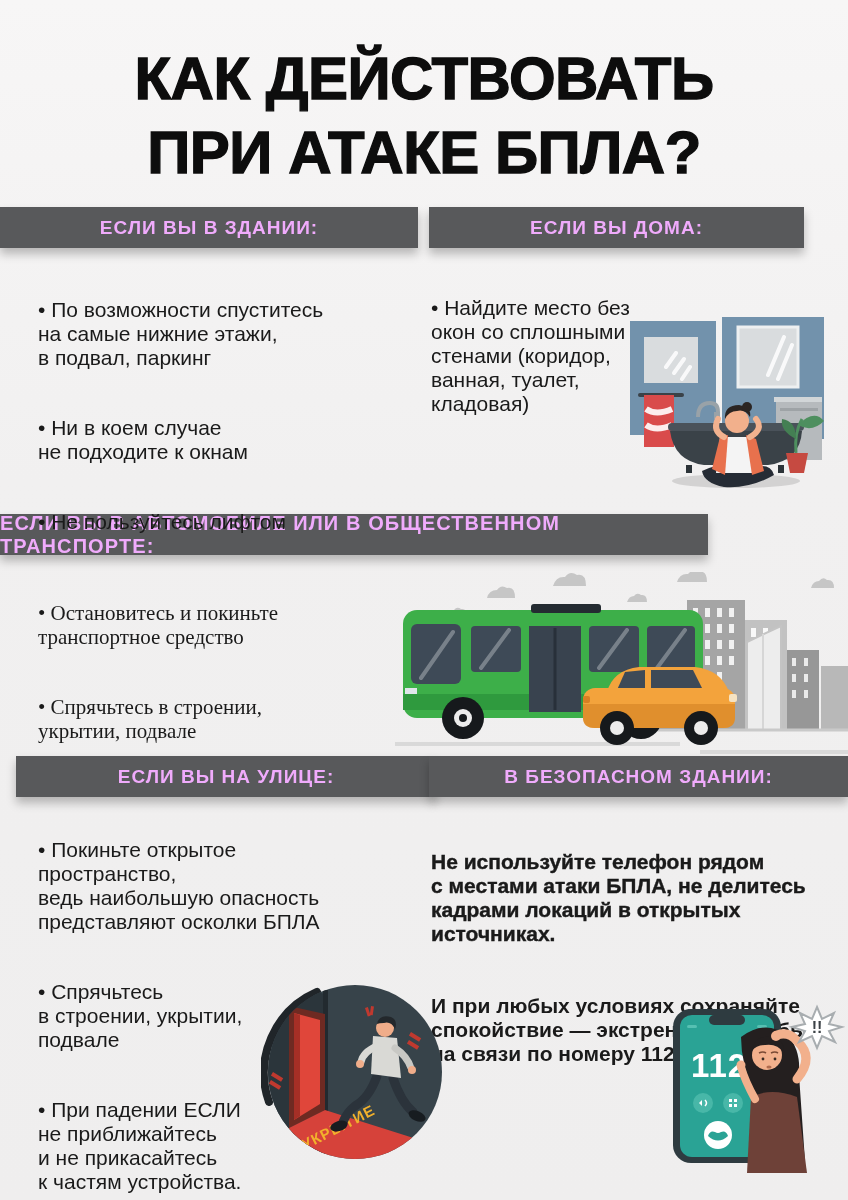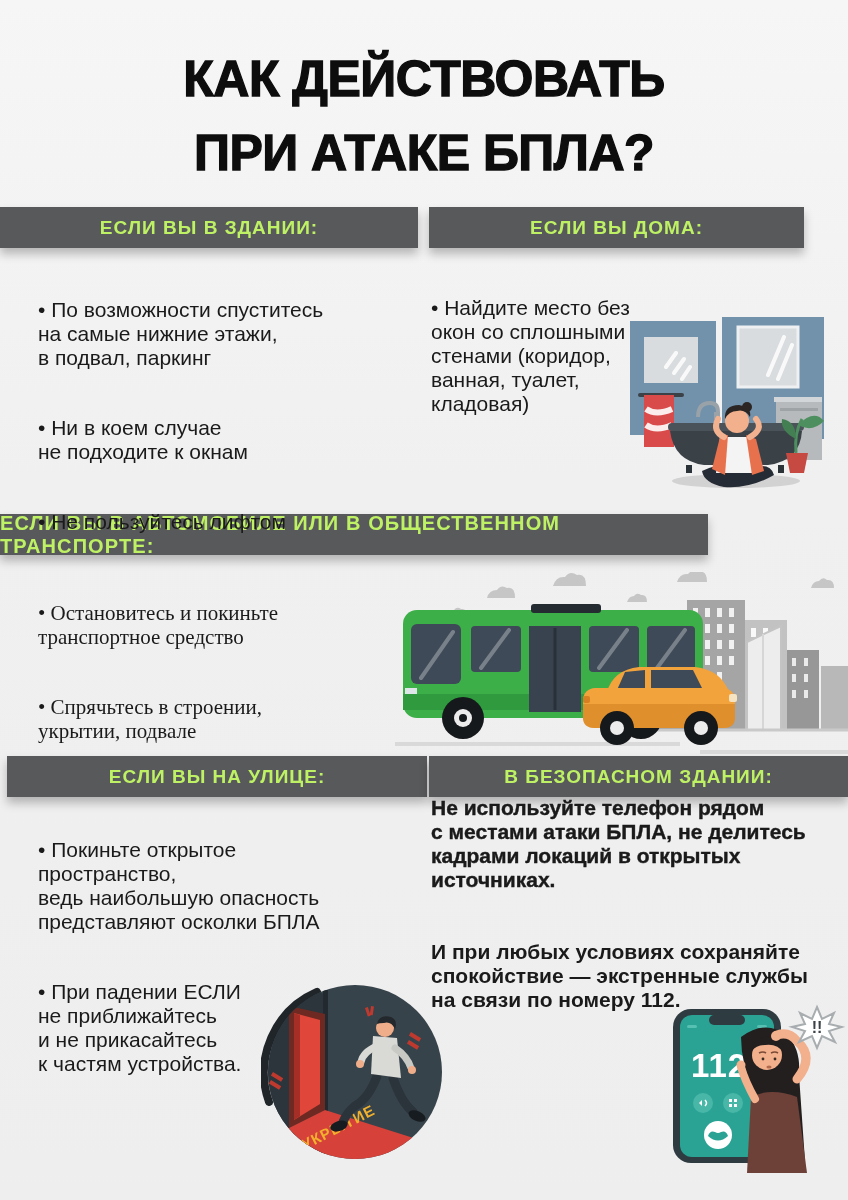--- a/index.html
+++ b/index.html
@@ -3,44 +3,44 @@
 <meta charset="utf-8">
 <style>
   html,body{margin:0;padding:0;background:#e5e4e4;}
   .poster{
     position:relative;width:848px;height:1200px;overflow:hidden;
     background:linear-gradient(180deg,#f7f6f6 0%,#f1f0f0 40%,#efeeee 100%);
     font-family:"Liberation Sans", sans-serif;
   }
   .title{
     position:absolute;top:42px;left:0;width:100%;text-align:center;
-    font-size:50px;line-height:74px;font-weight:800;color:#0d0d0d;
+    font-size:60px;line-height:74px;font-weight:800;color:#0d0d0d;
     letter-spacing:-0.5px;-webkit-text-stroke:1.3px #0d0d0d;
   }
   .bar{
-    position:absolute;height:41px;background:#58595b;color:#bef264;
+    position:absolute;height:41px;background:#58595b;color:#f0abfc;
     display:flex;align-items:center;justify-content:center;
     font-size:19px;font-weight:700;letter-spacing:1px;
     box-shadow:0 6px 9px rgba(0,0,0,0.25);
   }
   #bar-building{left:0;top:207px;width:418px;}
   #bar-home{left:429px;top:207px;width:375px;}
   #bar-transport{left:0;top:514px;width:708px;font-size:20px;letter-spacing:1.1px;}
-  #bar-street{left:7px;top:756px;width:420px;}
+  #bar-street{left:16px;top:756px;width:420px;}
   #bar-safe{left:429px;top:756px;width:419px;}
   .group{
     position:absolute;color:#1a1a1a;font-size:21px;line-height:24px;
     white-space:pre-line;
   }
   .group .b{margin-bottom:22px;}
   #g-building{left:38px;top:274px;width:370px;}
   #g-home{left:431px;top:272px;width:235px;}
   #g-transport{left:38px;top:577px;width:345px;font-family:Liberation Serif, serif;}
   #g-street{left:38px;top:814px;width:380px;}
-  #g-safe{left:431px;top:772px;width:405px;}
+  #g-safe{left:431px;top:826px;width:405px;}
   #g-safe .warning{font-weight:700;margin-bottom:24px;-webkit-text-stroke:0.4px #1a1a1a;}
   #g-safe .note{font-weight:700;}
   .illu{position:absolute;}
   #illu-home{left:628px;top:313px;width:212px;height:178px;}
   #illu-transport{left:395px;top:572px;width:453px;height:188px;}
   #illu-shelter{left:261px;top:980px;width:184px;height:184px;}
   #illu-phone{left:655px;top:1003px;width:190px;height:176px;}
 </style>
 </head>
 <body>
@@ -80,20 +80,23 @@
 транспортное средство</div>
     <div class="b">• Спрячьтесь в строении,
 укрытии, подвале</div>
   </div>
 
   <div class="group" id="g-street">
     <div class="b">• Покиньте открытое
 пространство,
 ведь наибольшую опасность
 представляют осколки БПЛА</div>
+    <div class="b">• Спрячьтесь
+в строении, укрытии,
+подвале</div>
     <div class="b">• При падении ЕСЛИ
 не приближайтесь
 и не прикасайтесь
 к частям устройства.</div>
   </div>
 
   <div class="group" id="g-safe">
     <div class="warning">Не используйте телефон рядом
 с местами атаки БПЛА, не делитесь
 кадрами локаций в открытых

